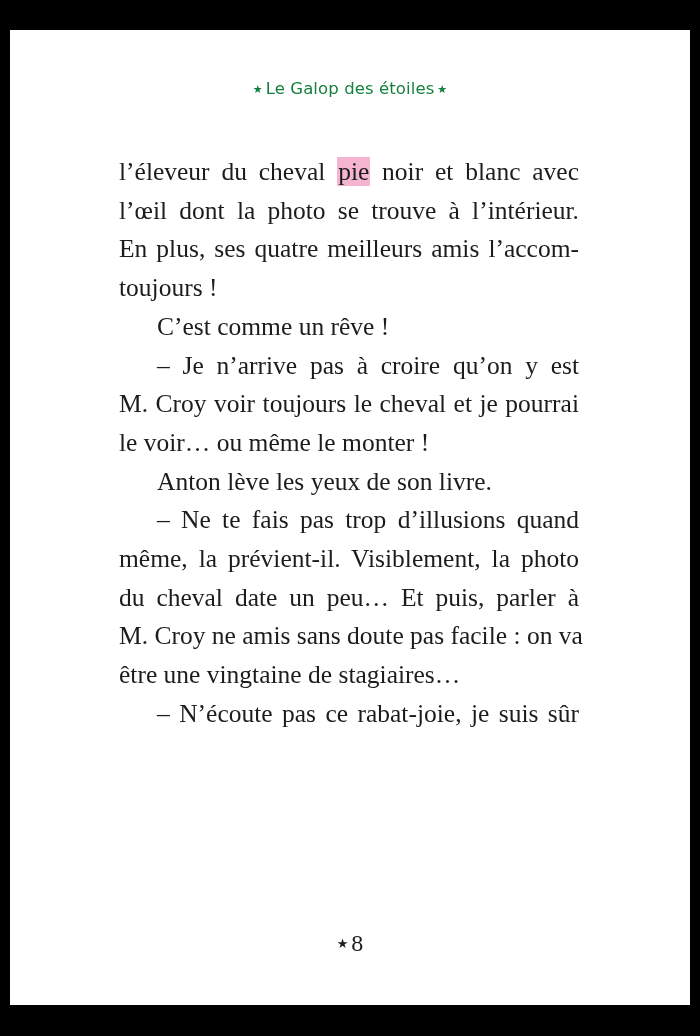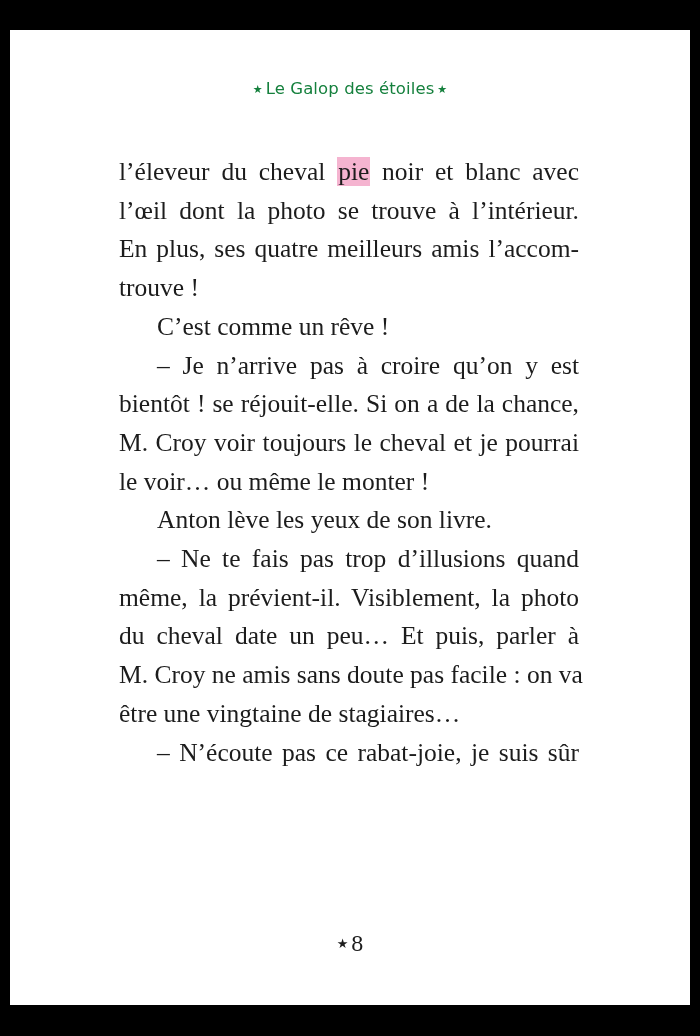--- a/index.html
+++ b/index.html
@@ -88,30 +88,29 @@
   <div class="running-head">
     <span class="star">★</span><span>Le Galop des étoiles</span><span class="star">★</span>
   </div>
 
   <div class="body-text">
 
     <p class="para">
       <span class="line"><span>l’éleveur du cheval </span><span class="hl">pie</span><span> noir et blanc avec</span></span>
       <span class="line">l’œil dont la photo se trouve à l’intérieur.</span>
       <span class="line">En plus, ses quatre meilleurs amis l’accom-</span>
-      <span class="line last">trouve !</span>
+      <span class="line last">toujours !</span>
     </p>
 
     <p class="para">
       <span class="line last" style="padding-left:38px">C’est comme un rêve !</span>
     </p>
 
     <p class="para">
       <span class="line" style="padding-left:38px">– Je n’arrive pas à croire qu’on y est</span>
-      <span class="line">bientôt ! se réjouit-elle. Si on a de la chance,</span>
       <span class="line">M. Croy voir toujours le cheval et je pourrai</span>
       <span class="line last">le voir… ou même le monter !</span>
     </p>
 
     <p class="para">
       <span class="line last" style="padding-left:38px">Anton lève les yeux de son livre.</span>
     </p>
 
     <p class="para">
       <span class="line" style="padding-left:38px">– Ne te fais pas trop d’illusions quand</span>

